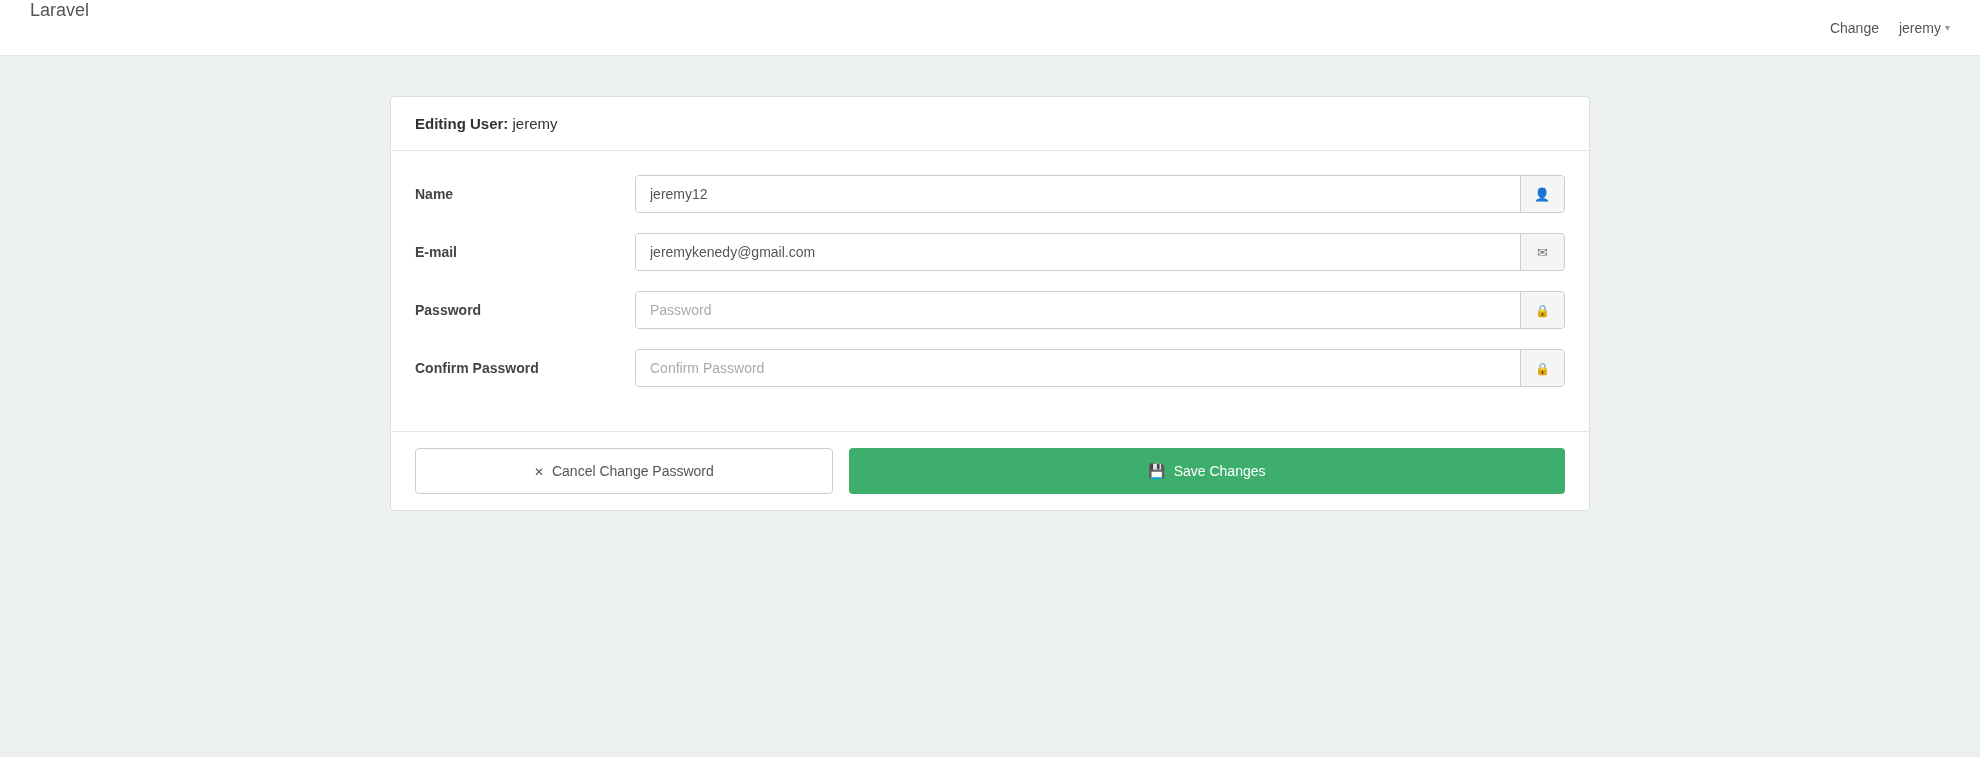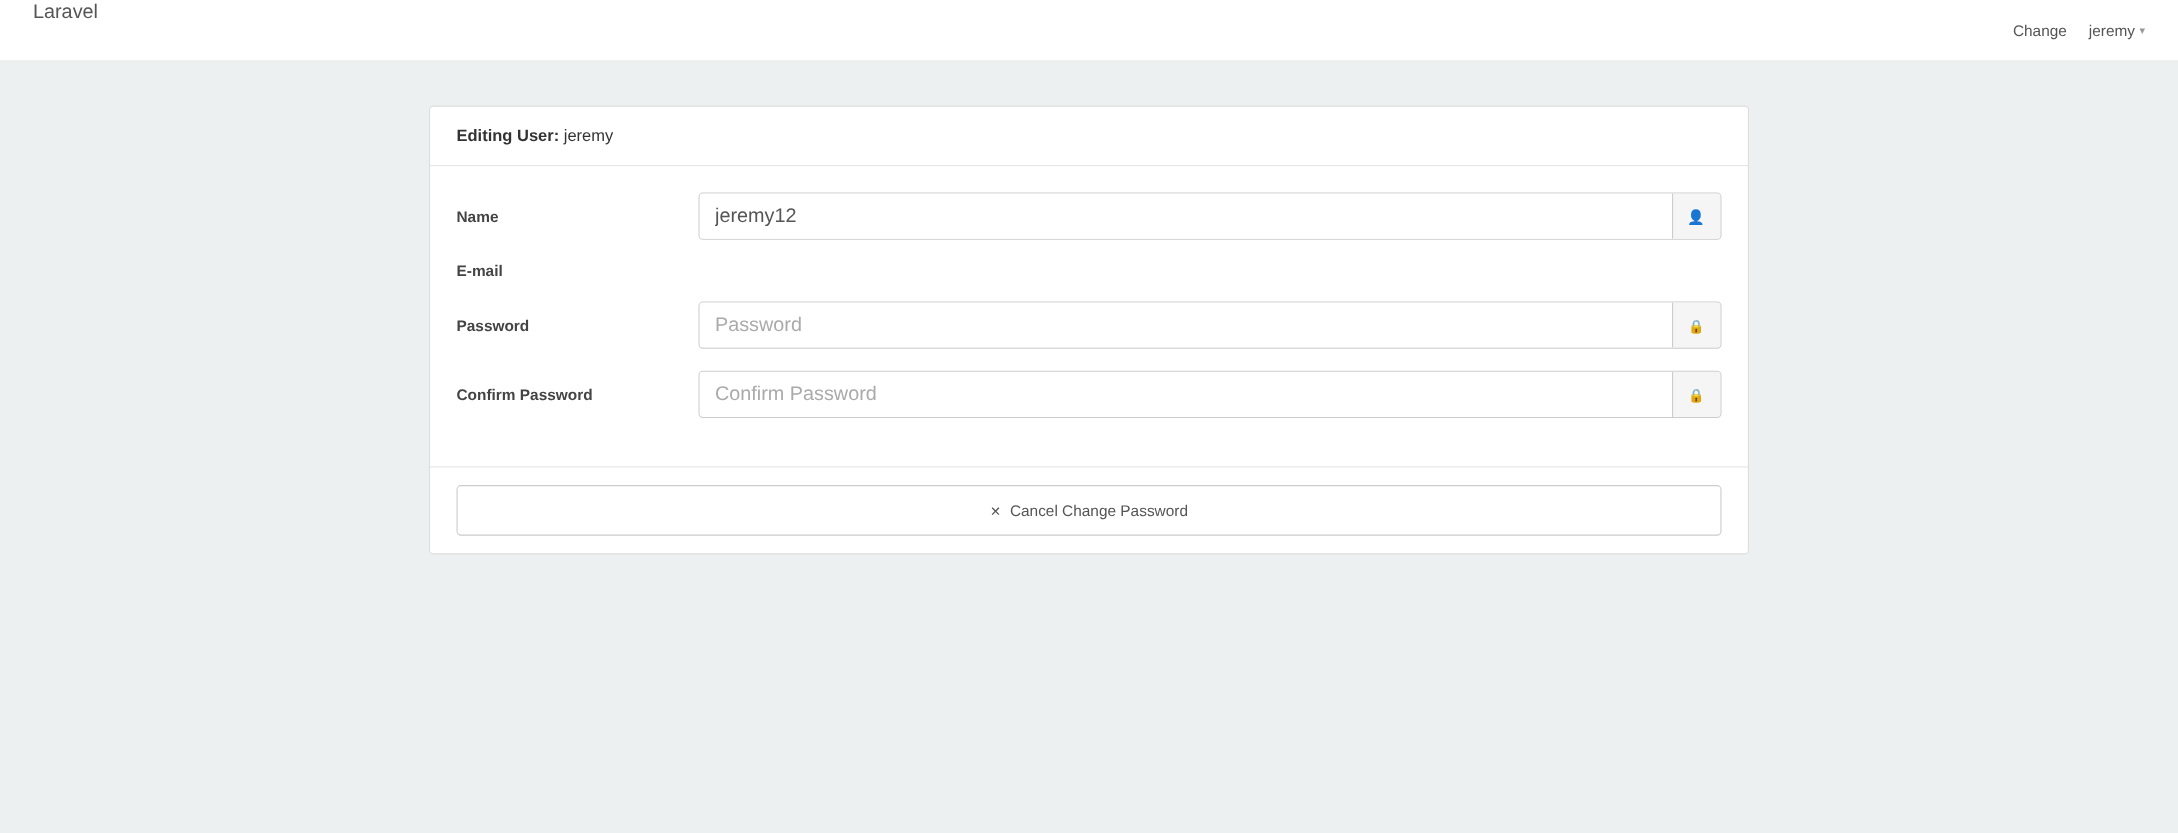--- a/index.html
+++ b/index.html
@@ -128,21 +128,21 @@
     .input-wrapper {
       flex: 1;
       display: flex;
       border: 1px solid #ccc;
       border-radius: 4px;
       overflow: hidden;
     }
     .form-input {
       flex: 1;
       padding: 10px 14px;
-      font-size: 18px;
+      font-size: 14px;
       border: none;
       outline: none;
       color: #555;
       background: #fff;
     }
     .form-input::placeholder {
       color: #aaa;
     }
     .input-icon {
       width: 44px;
@@ -233,20 +233,26 @@
         <div class="input-wrapper">
           <input type="text" class="form-input" value="jeremy12" style="">
           <div class="input-icon">
             <span class="icon-user"></span>
           </div>
         </div>
       </div>
 
       <div class="form-row">
         <label class="form-label">E-mail</label>
+        <div class="input-wrapper">
+          <input type="email" class="form-input" value="jeremykenedy@gmail.com" style="">
+          <div class="input-icon">
+            <span class="icon-envelope"></span>
+          </div>
+        </div>
       </div>
 
       <div class="form-row">
         <label class="form-label">Password</label>
         <div class="input-wrapper">
           <input type="password" class="form-input" placeholder="Password" style="">
           <div class="input-icon">
             <span class="icon-lock"></span>
           </div>
         </div>
@@ -262,16 +268,20 @@
         </div>
       </div>
 
     </div>
 
     <div class="card-footer">
       <button class="btn-cancel">
         <span class="icon-times"></span>
         <span>Cancel Change Password</span>
       </button>
+      <button class="btn-save">
+        <span class="icon-save"></span>
+        <span>Save Changes</span>
+      </button>
     </div>
 
   </div>
 </div>
 
 </body></html>

